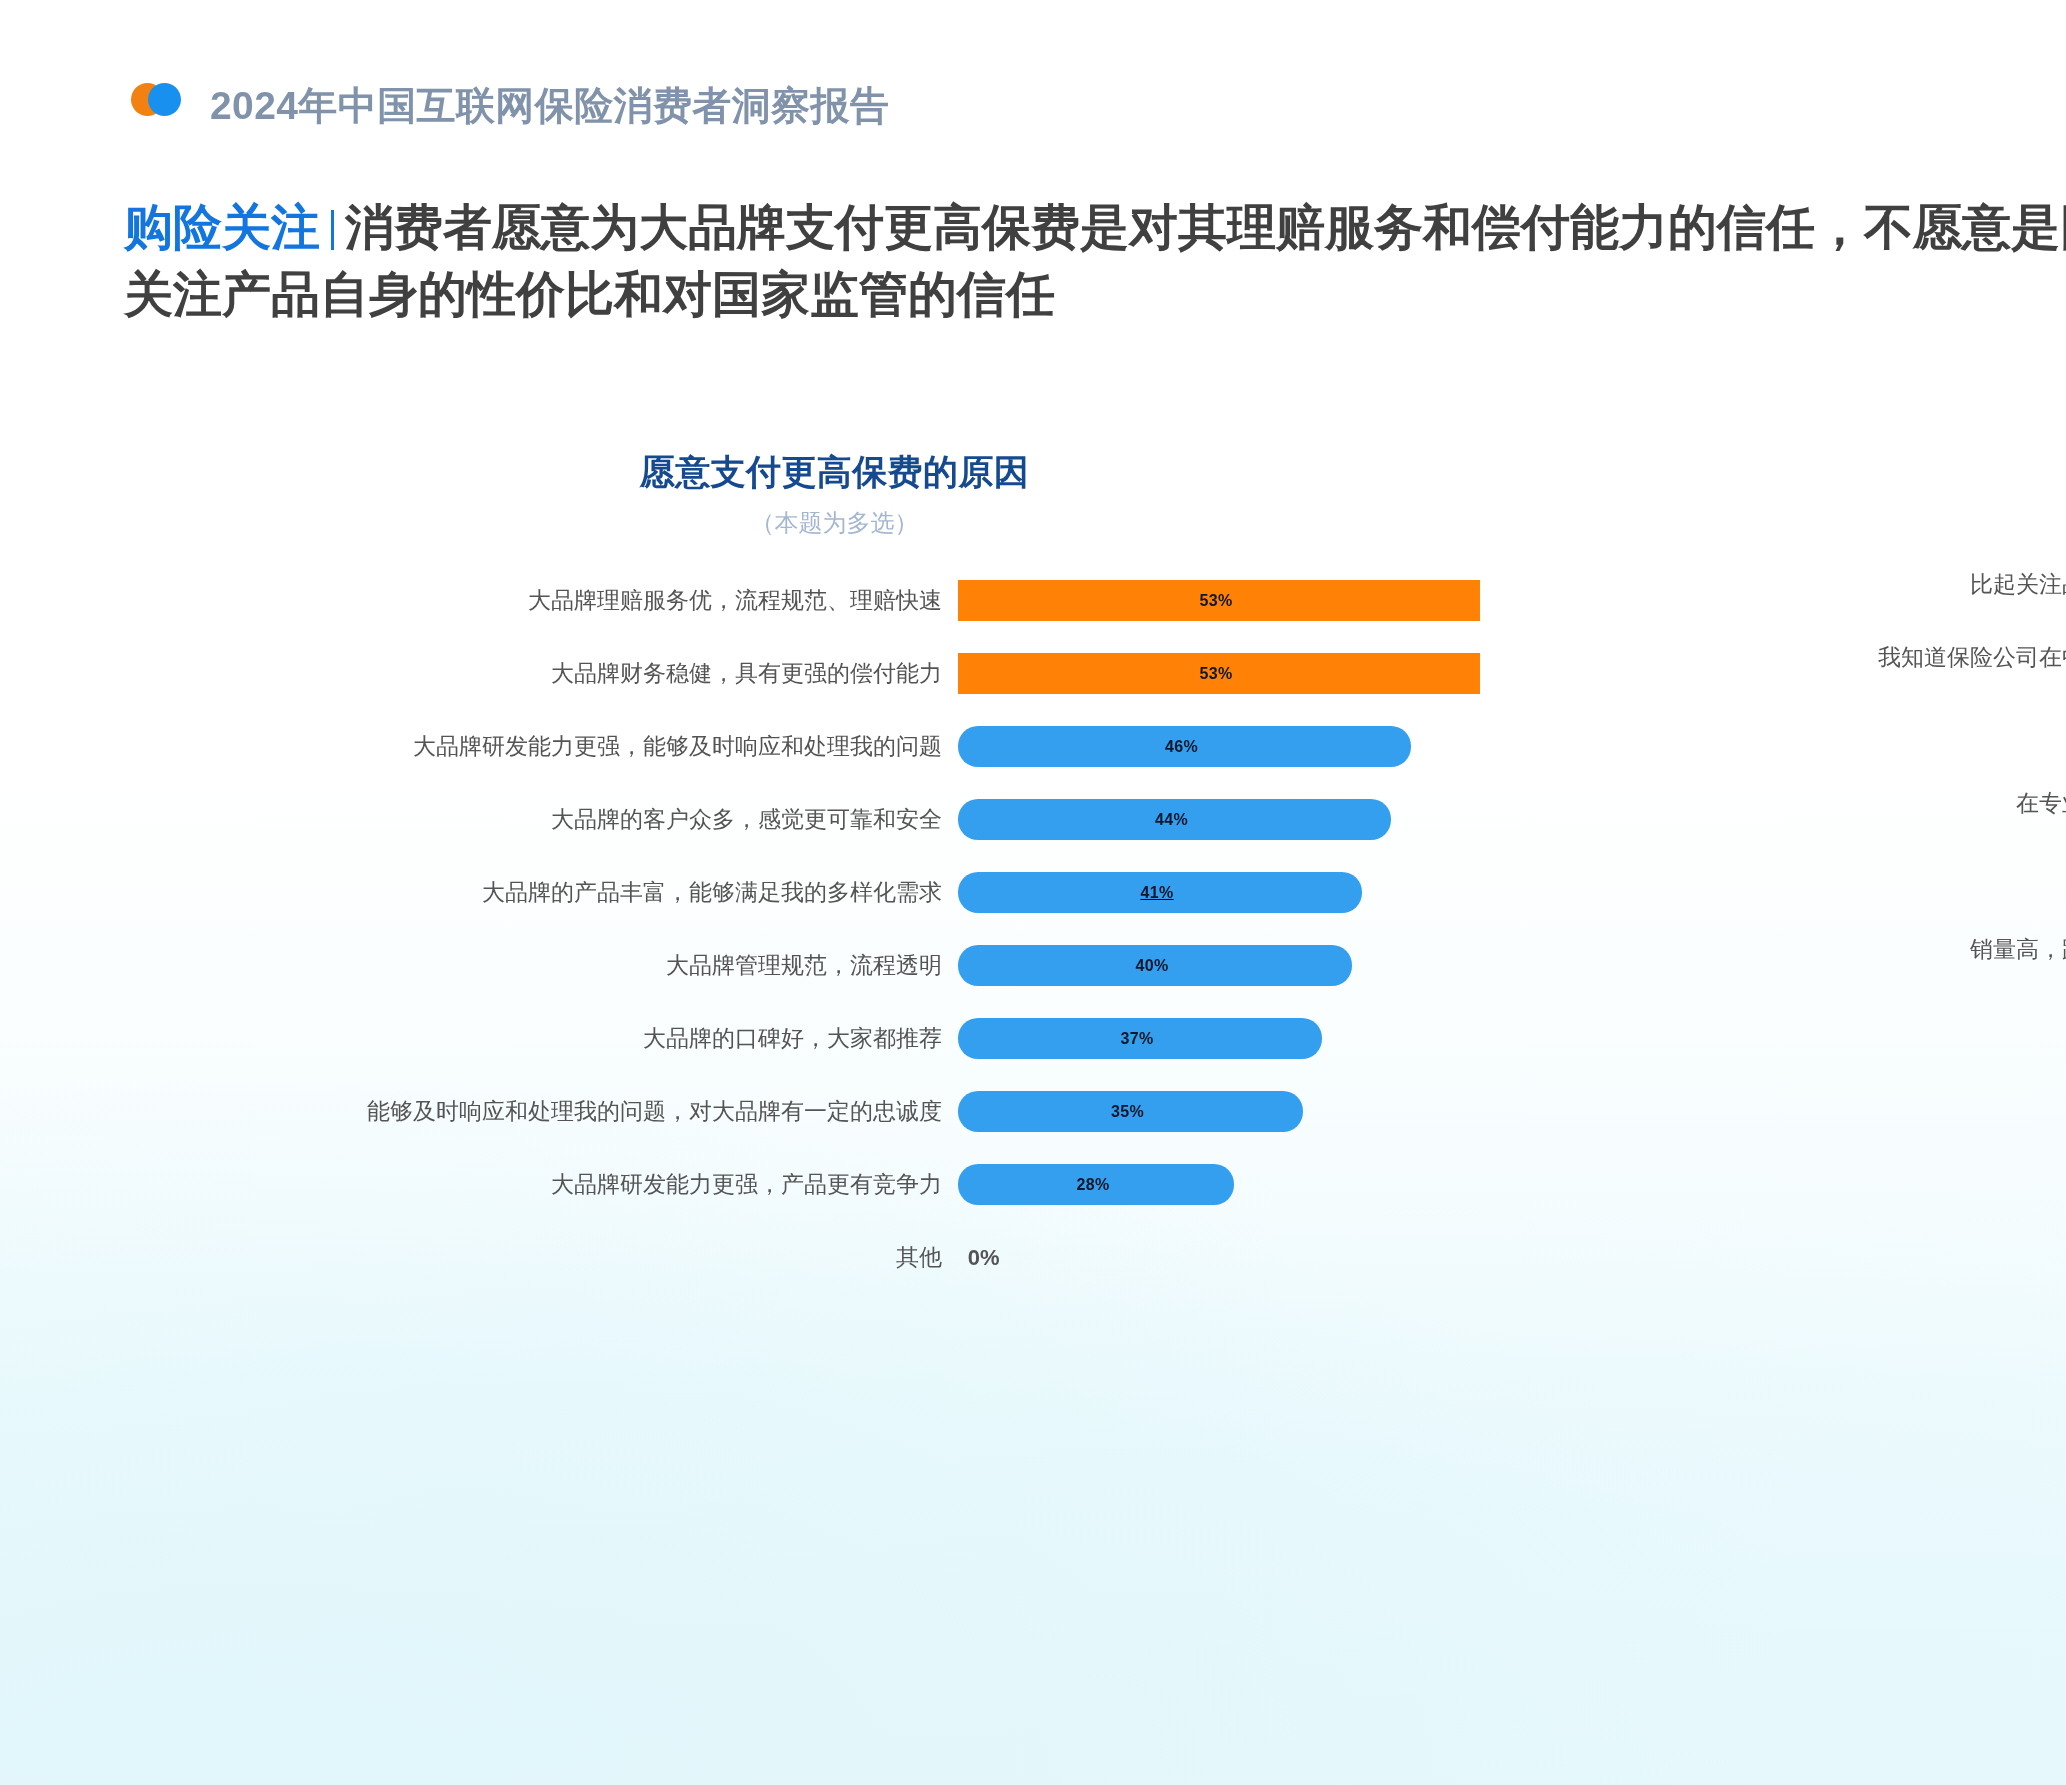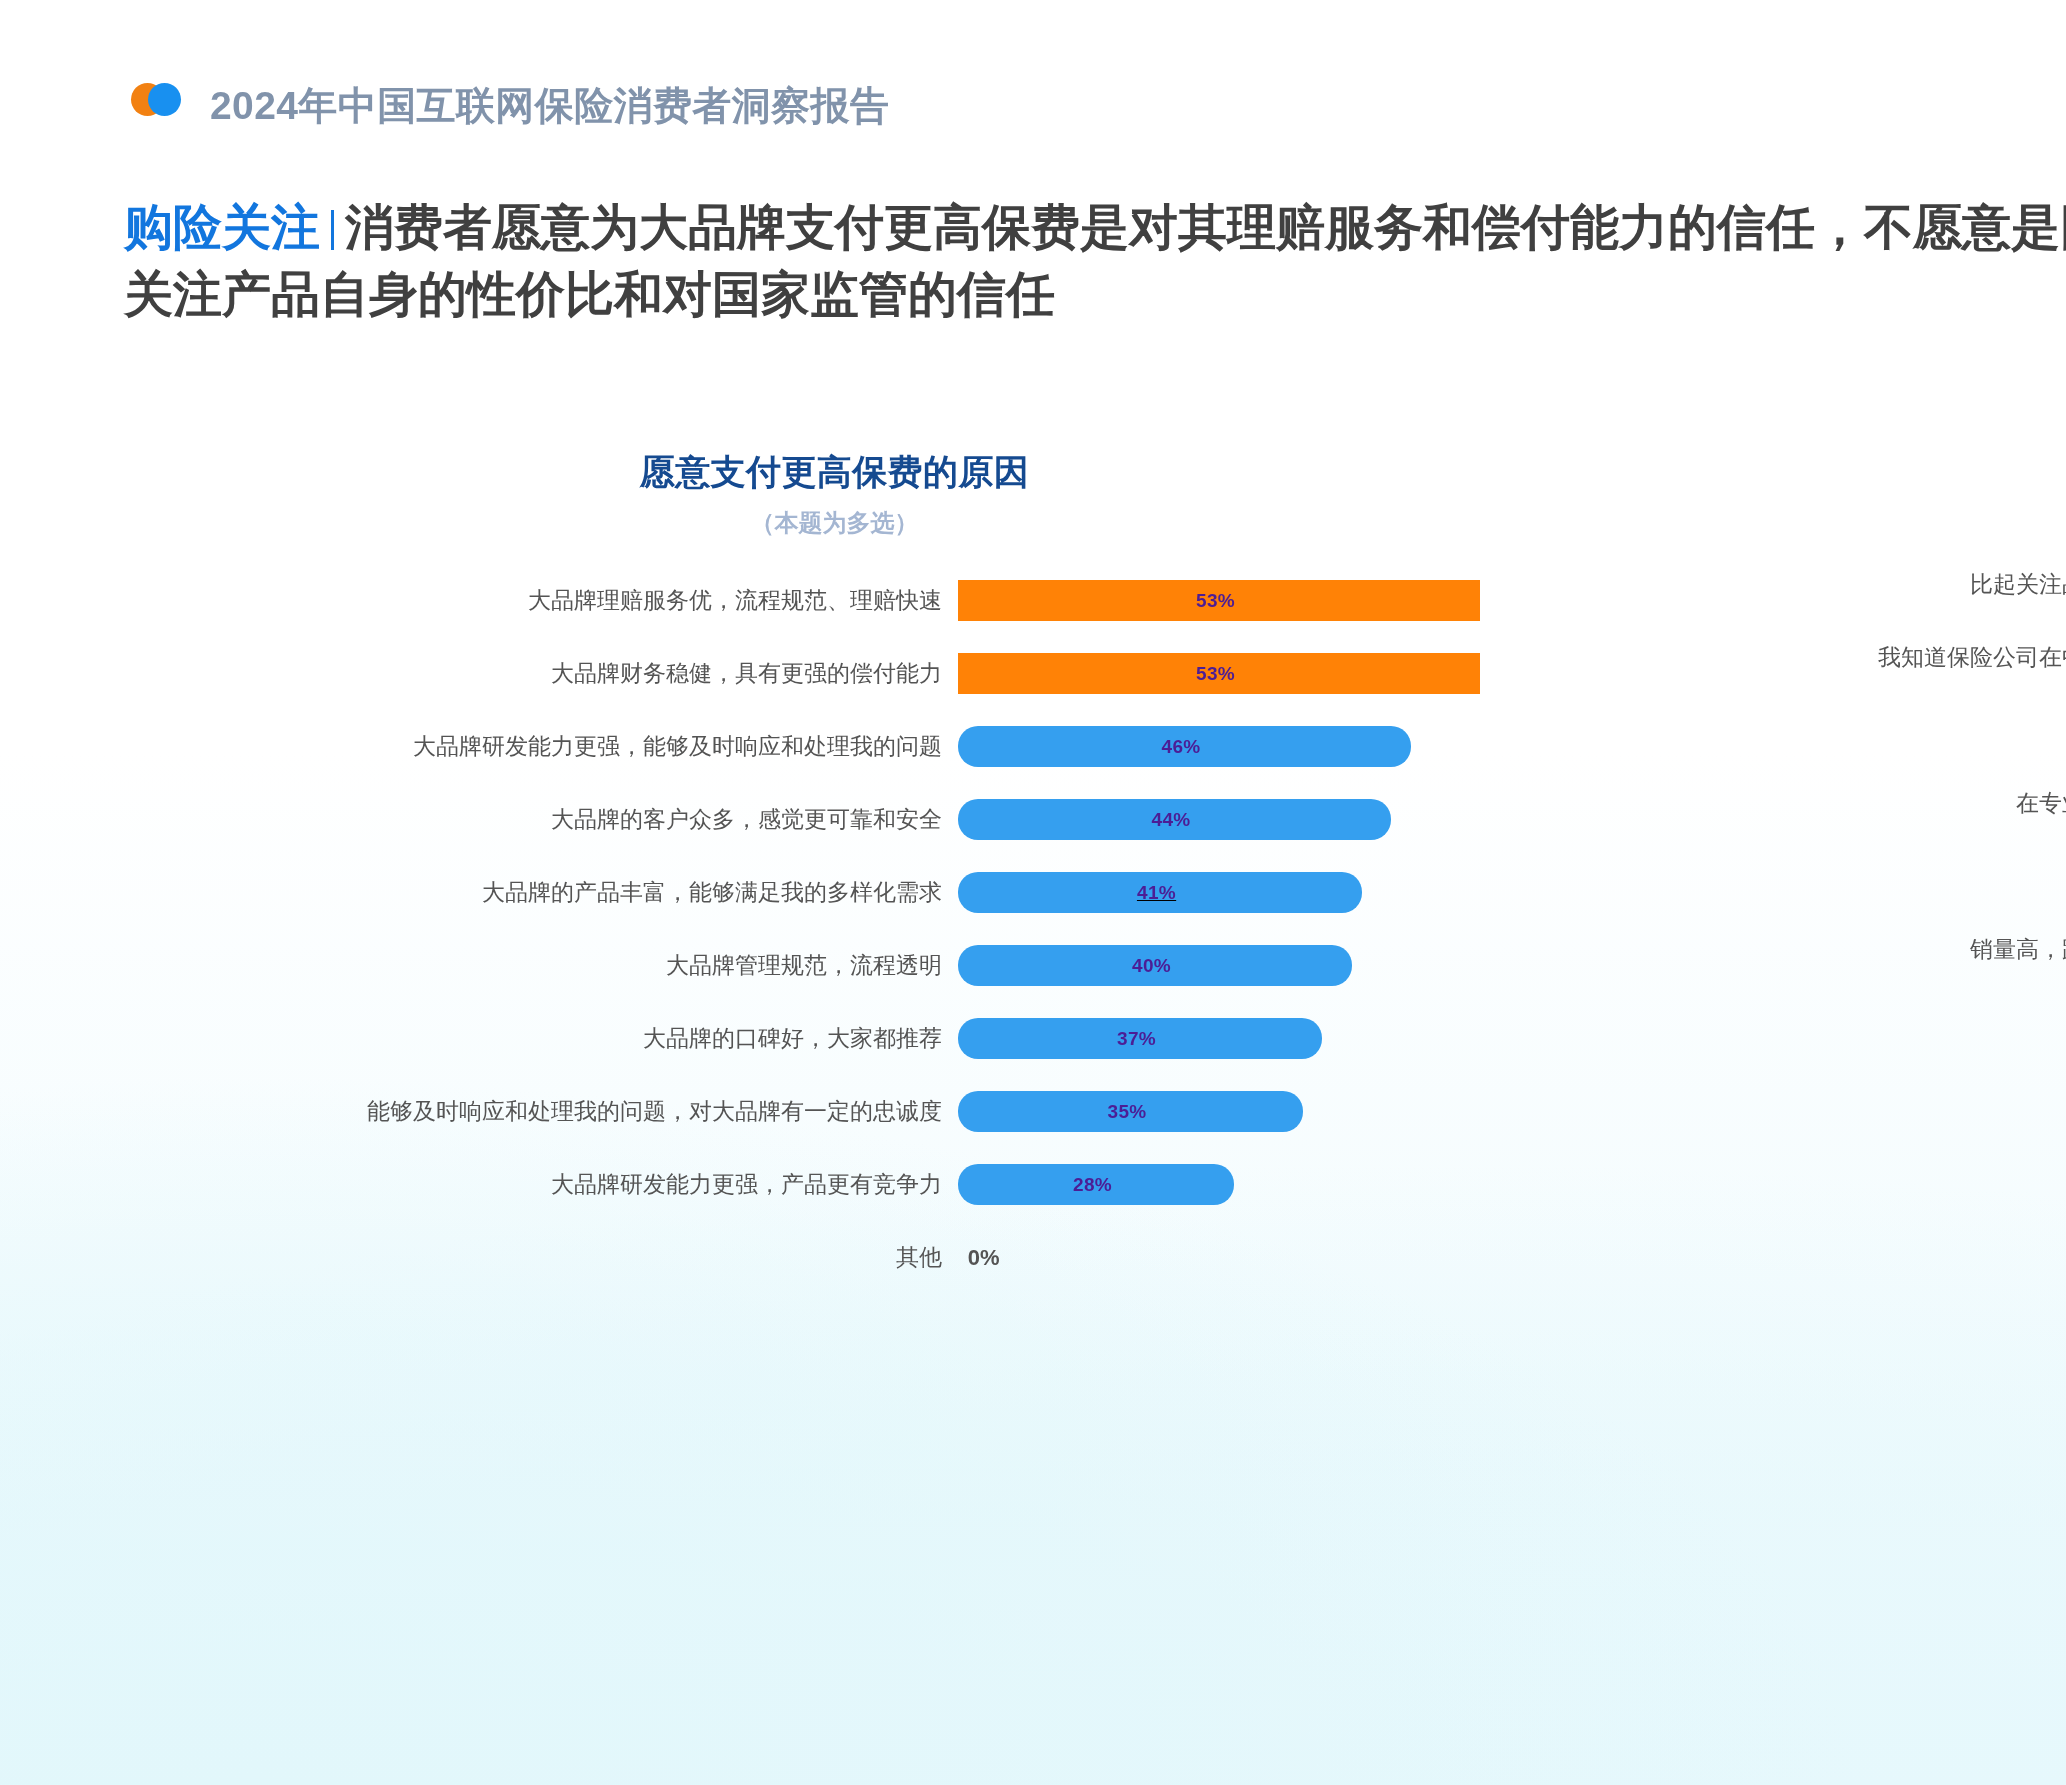--- a/index.html
+++ b/index.html
@@ -44,42 +44,42 @@
   .charts{position:absolute;left:0;top:438px;width:100%;height:1281px;}
   .panel{position:absolute;top:0;}
   .panel.left{left:107px;width:1455px;margin-top:16px;}
   .panel.right{left:1595px;width:1471px;}
 
   .panel-title{
     text-align:center;font-size:35px;font-weight:700;color:#154A90;
     letter-spacing:0.4px;line-height:1;margin:0;
   }
   .panel-sub{
-    text-align:center;font-size:24px;color:#A4B6D2;font-weight:700;
+    text-align:center;font-size:24px;color:#A4B6D2;font-weight:400;
     margin-top:22px;line-height:1;
   }
 
   .rows{position:relative;margin-top:45px;}
   .row{display:flex;align-items:center;height:41px;margin-bottom:32px;}
   .row .lbl{
     font-size:23px;color:#545454;text-align:right;
     line-height:1;white-space:nowrap;padding-right:15.7px;
     flex:0 0 auto;
   }
   .panel.left .row .lbl{width:835px;}
   .panel.right .row .lbl{width:835px;}
   .track{position:relative;flex:1 1 auto;height:41px;}
   .bar{
     position:absolute;left:0;top:0;height:41px;
     display:flex;align-items:center;justify-content:center;
   }
   .bar.blue{background:#359FEF;border-radius:20px;}
   .bar.orange{background:#FF8206;}
   .bar .val{
-    font-size:19px;font-weight:700;color:#4c1d95;letter-spacing:0.4px;
+    font-size:16px;font-weight:700;color:#0f172a;letter-spacing:0.4px;
     transform:translateX(-8%);
   }
   .row.zero .track .val-out{
     position:absolute;left:10px;top:50%;transform:translateY(-50%);
     font-size:22px;font-weight:700;color:#545454;
   }
 </style>
 </head>
 <body>
 

